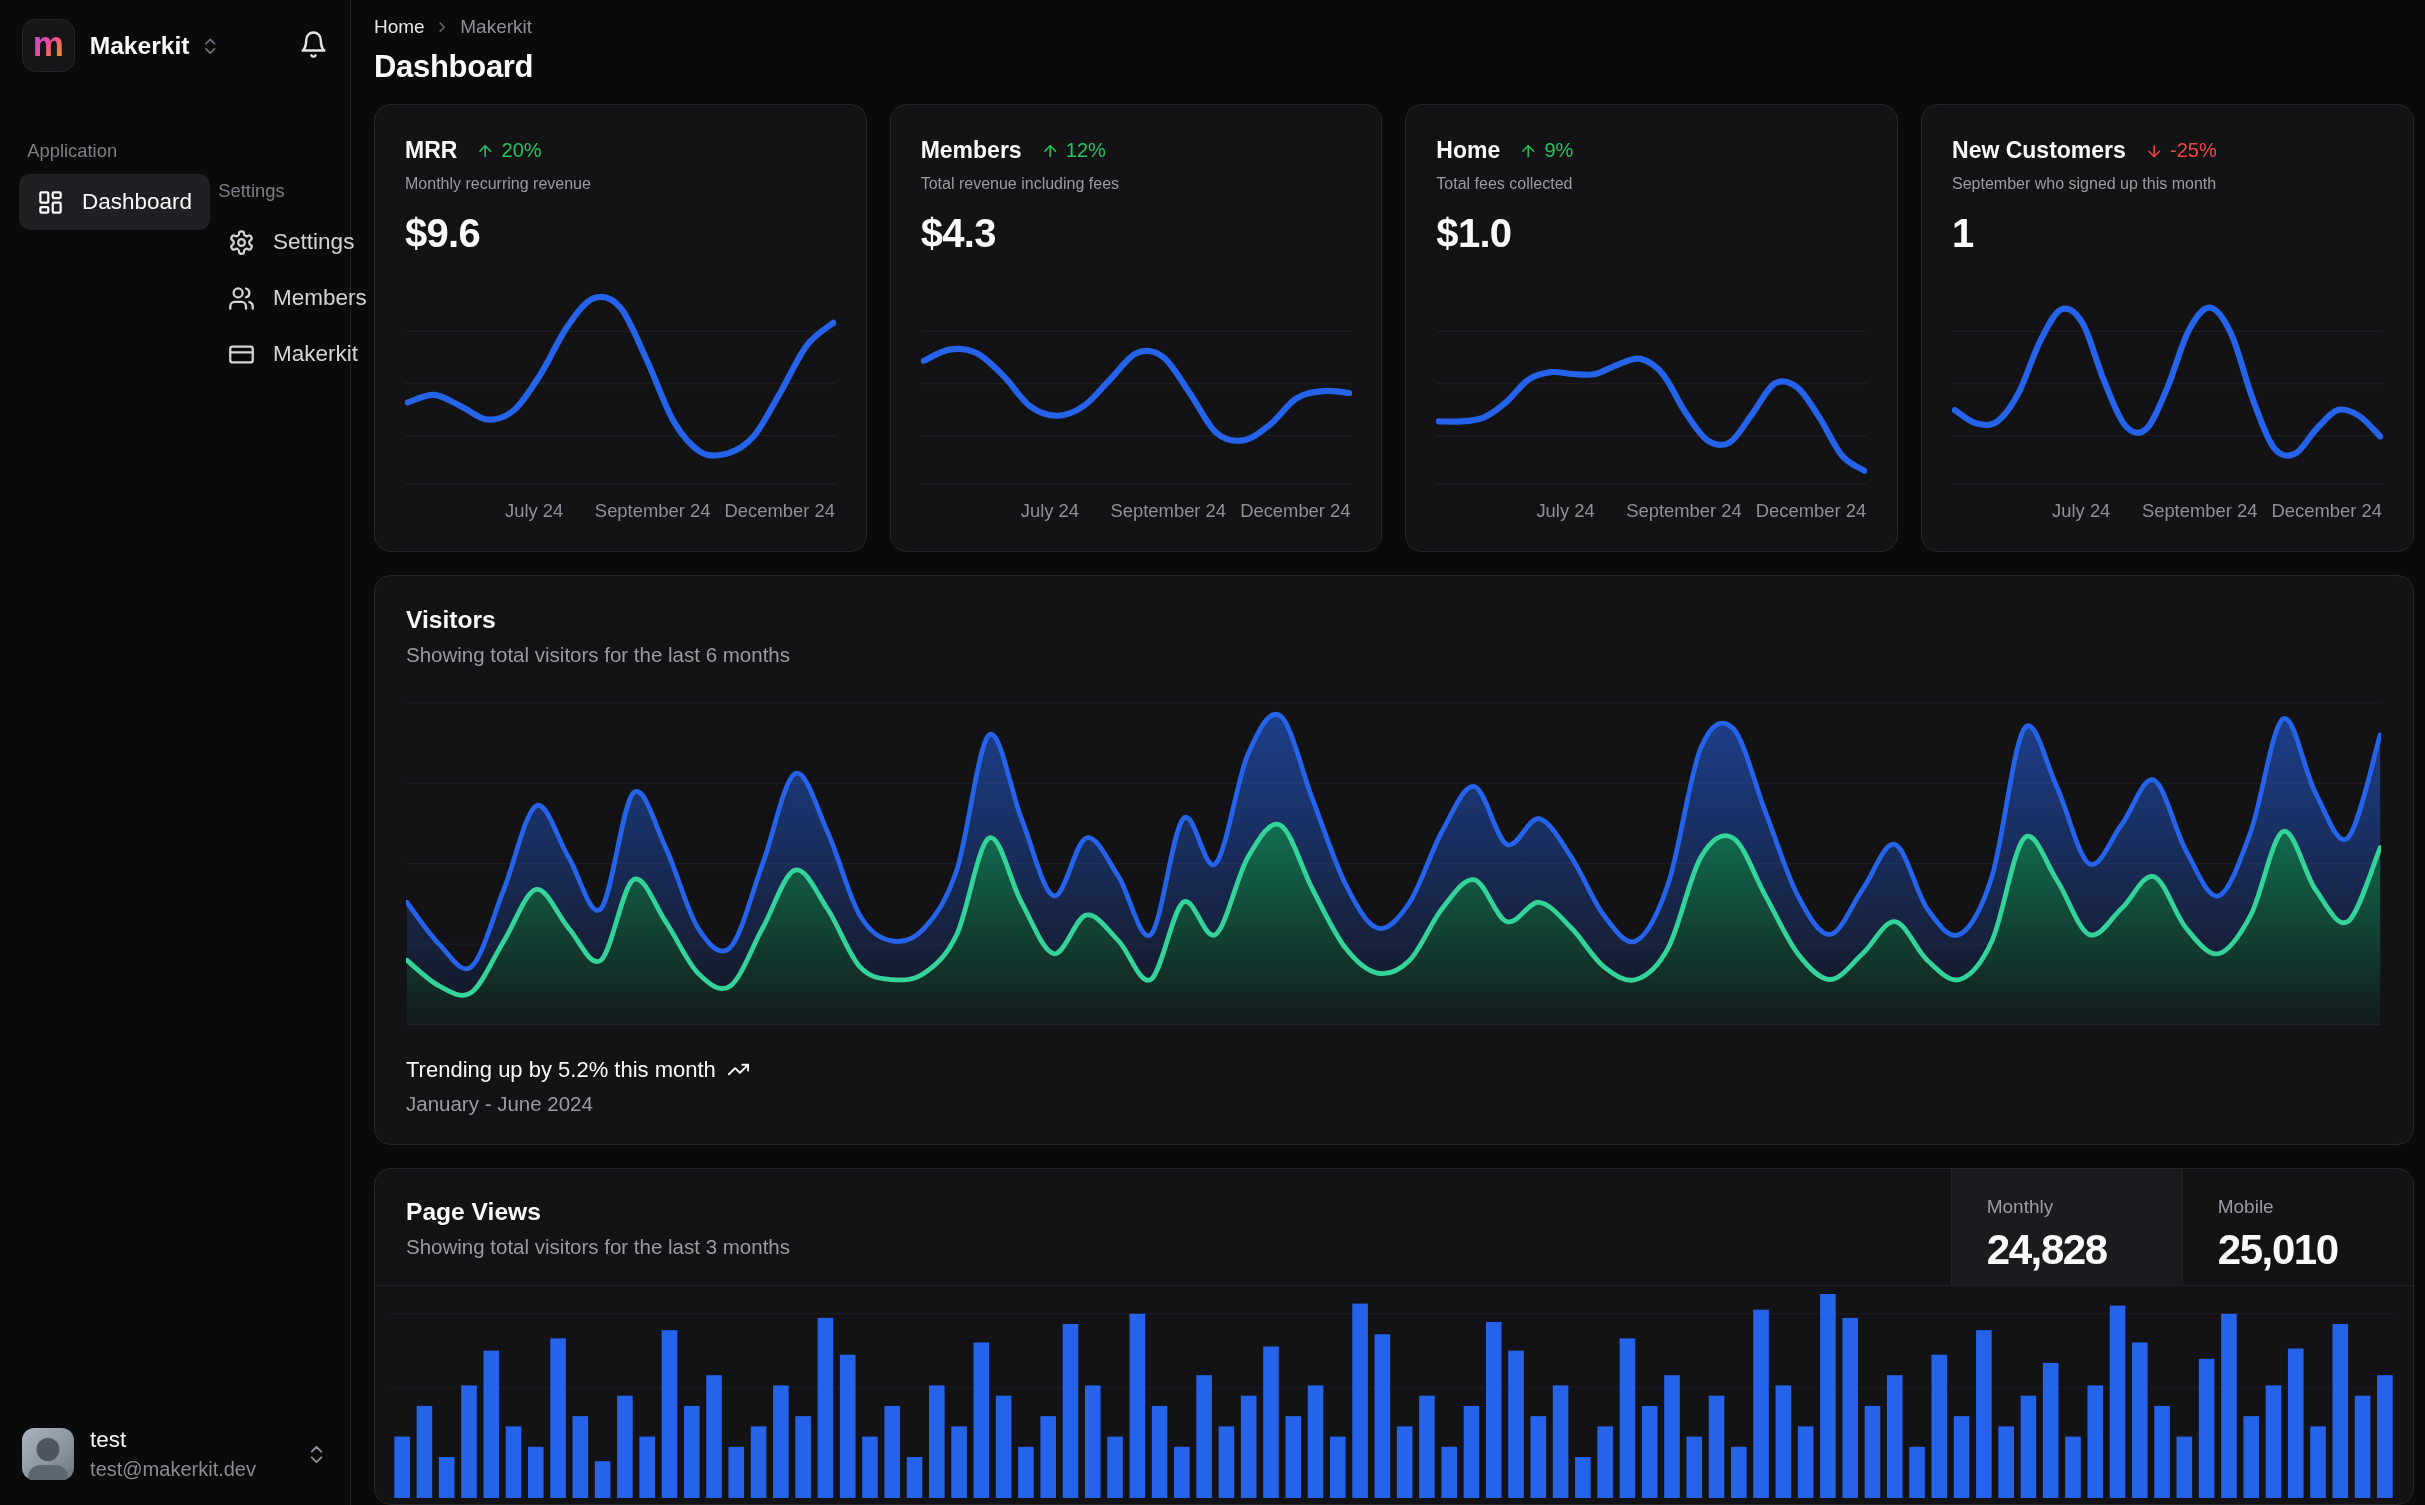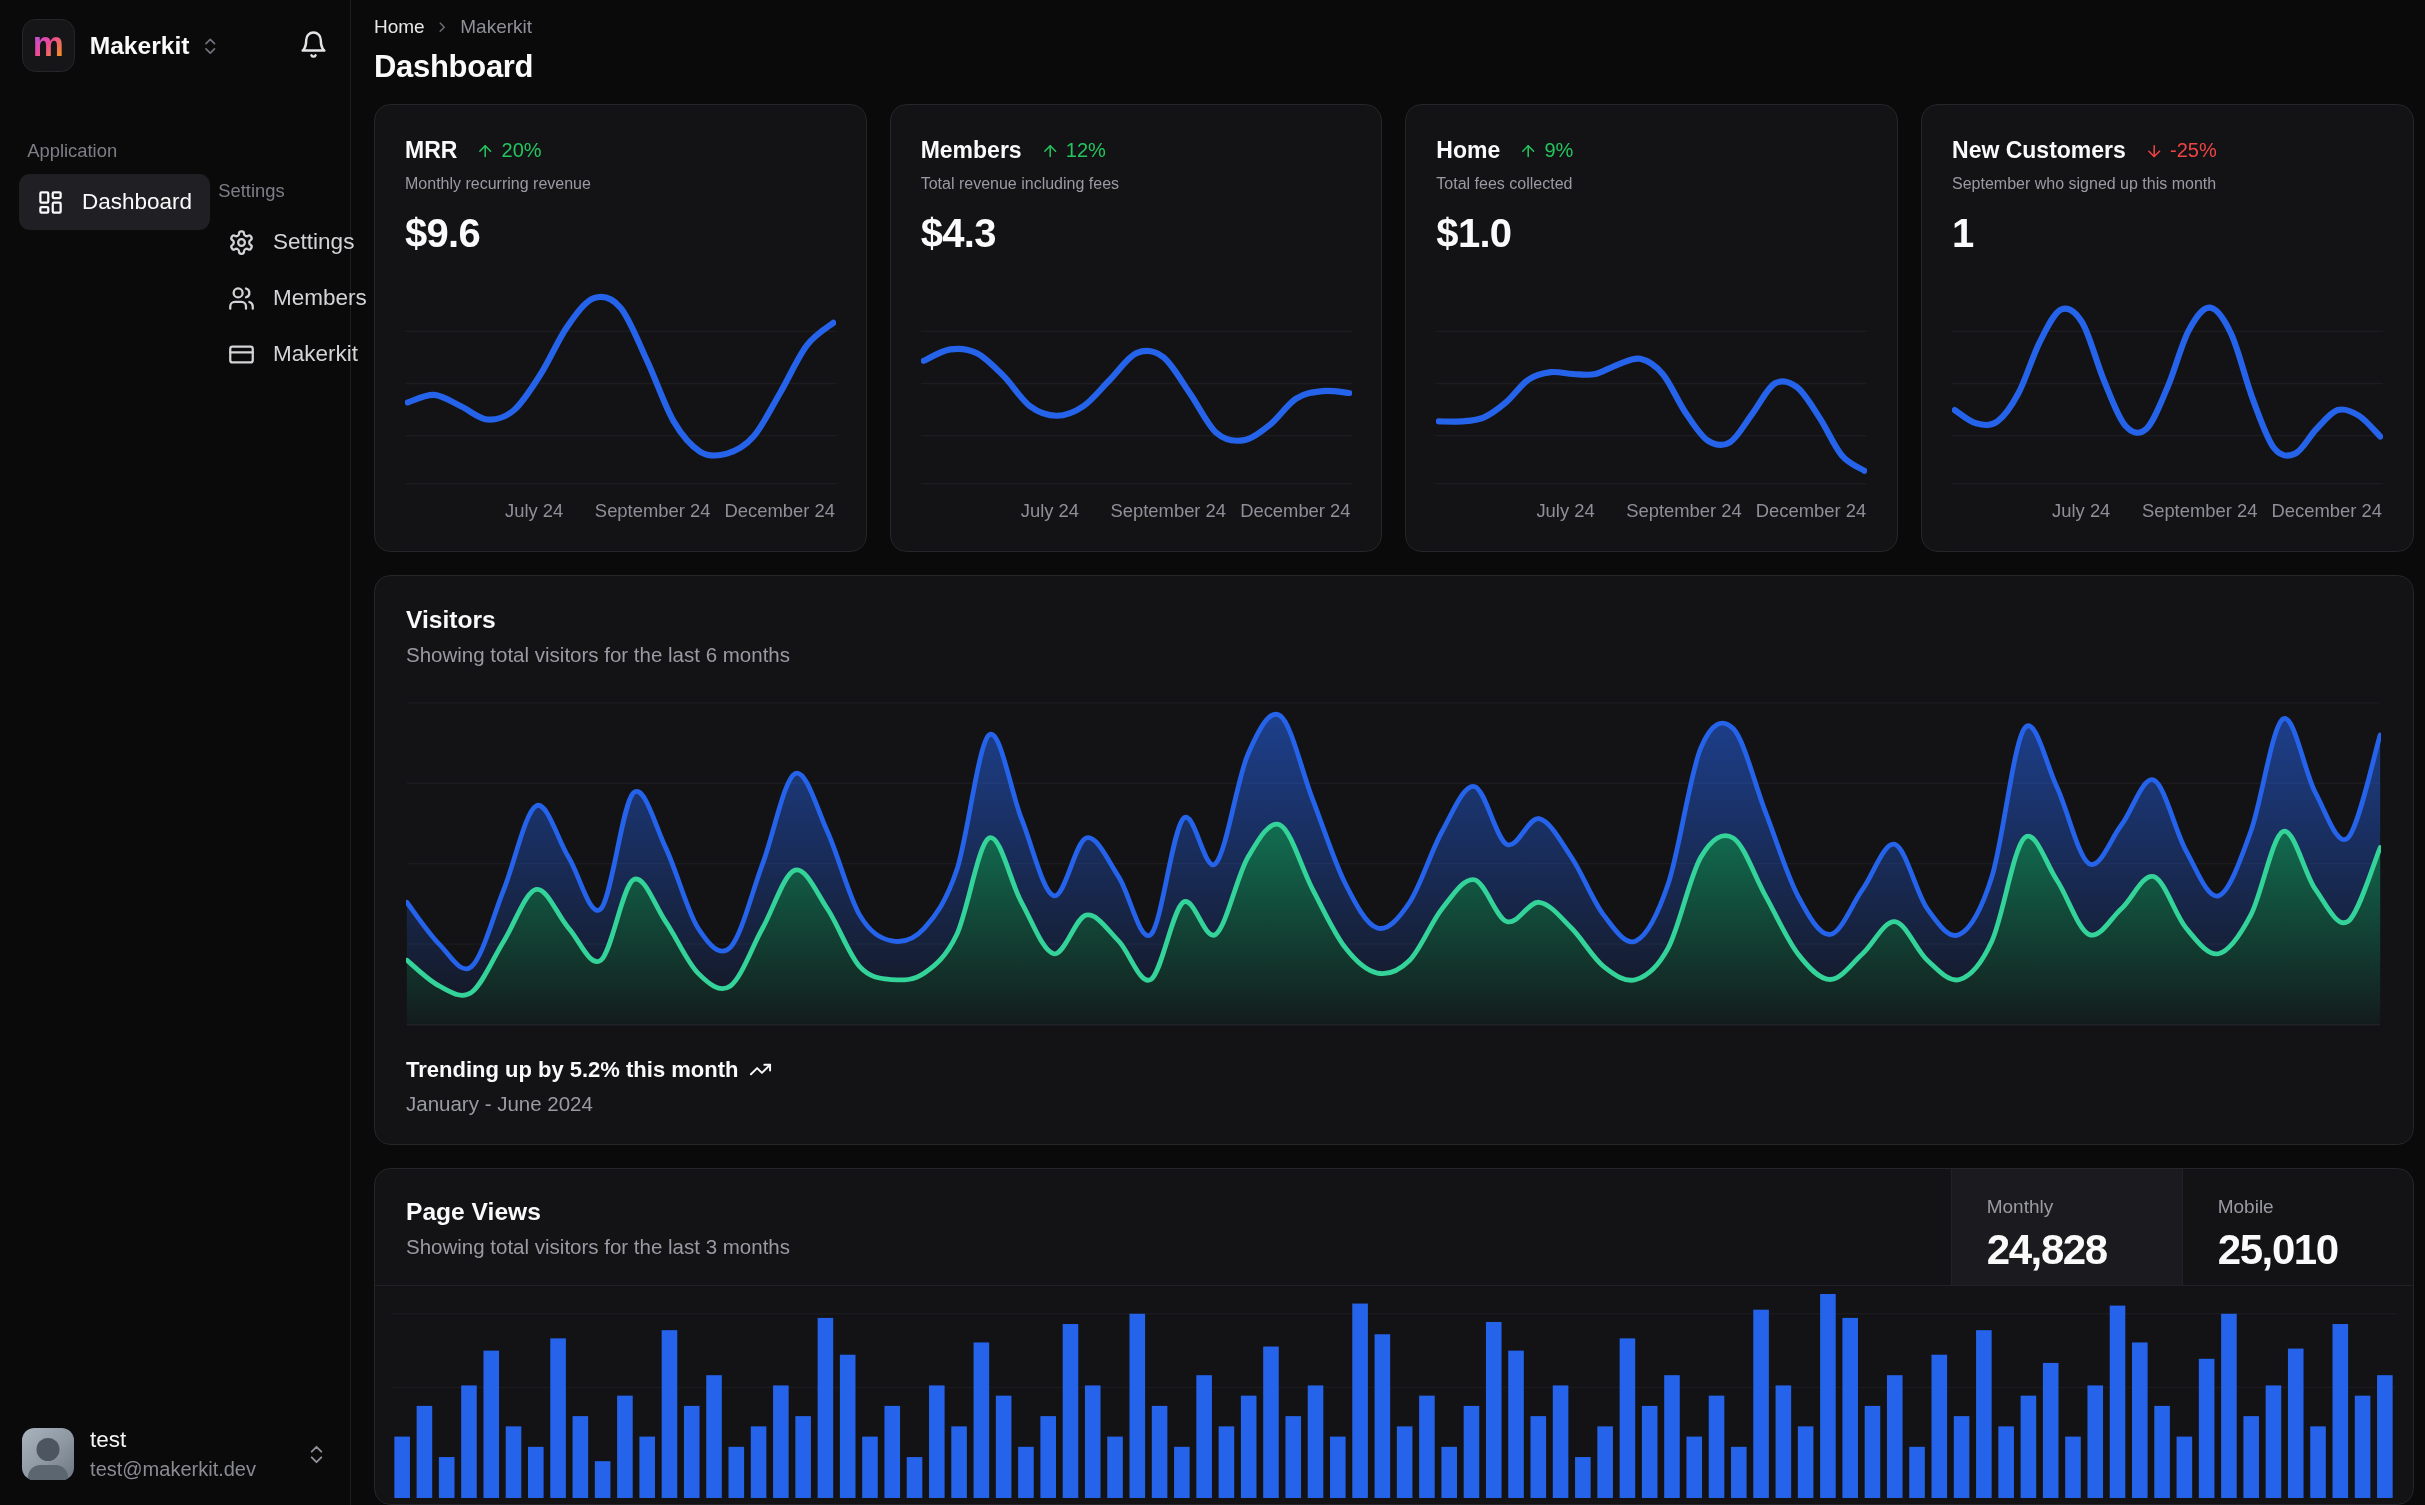--- a/index.html
+++ b/index.html
@@ -83,21 +83,21 @@
   .spark-wrap svg{position:absolute;inset:0}
   .spark-ticks{position:relative;height:27px;margin-top:9.6px;font-size:18.4px;color:#8f8f98}
   .spark-ticks span{position:absolute;top:2.7px;transform:translateX(-50%);white-space:nowrap}
 
   .visitors-card{margin-top:23px;padding:30px 31px 29px;display:flex;flex-direction:column}
   .section-title{font-size:24.6px;font-weight:700;line-height:27px}
   .section-subtitle{margin-top:9.6px;font-size:20.5px;color:#9a9aa3;line-height:23px}
   .visitors-chart{margin-top:30px;height:334px;position:relative}
   .visitors-chart svg{position:absolute;inset:0}
   .visitors-footer{margin-top:26px}
-  .footer-primary{display:flex;align-items:center;gap:11px;font-size:22px;font-weight:700;line-height:27px}
+  .footer-primary{display:flex;align-items:center;gap:11px;font-size:22px;font-weight:400;line-height:27px}
   .footer-primary .ficon{display:flex;color:#fafafa}
   .footer-secondary{margin-top:9.6px;font-size:20.5px;color:#9a9aa3;line-height:23px}
 
   .pageviews-card{margin-top:23px;height:423px;display:flex;flex-direction:column;overflow:hidden}
   .pv-header{display:flex;border-bottom:0.7px solid #222226;border-radius:16.4px 16.4px 0 0;overflow:hidden}
   .pv-header-left{flex:1;padding:29px 31px 27px}
   .pv-stats{display:flex}
   .pv-stat{
     width:231px;border:none;border-left:0.7px solid #222226;background:transparent;
     color:inherit;font-family:inherit;text-align:left;cursor:pointer;

